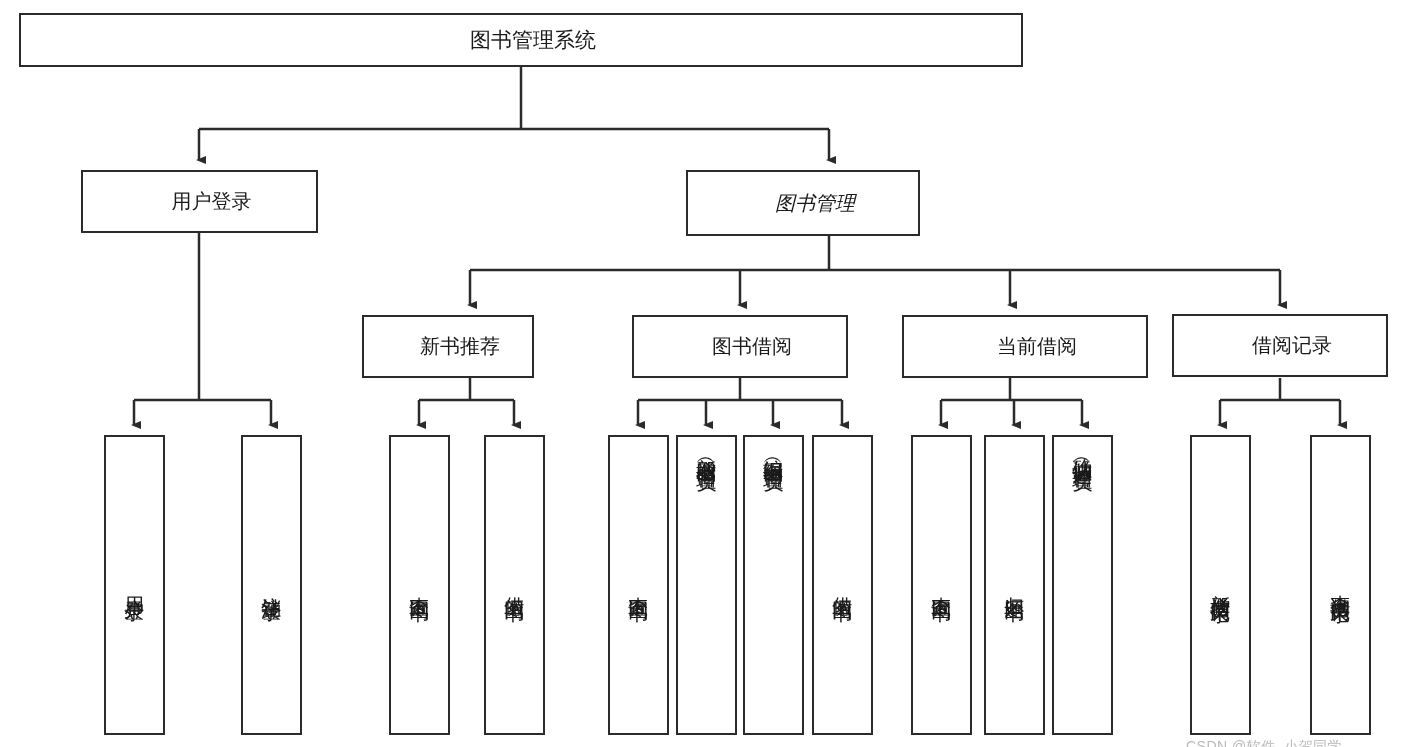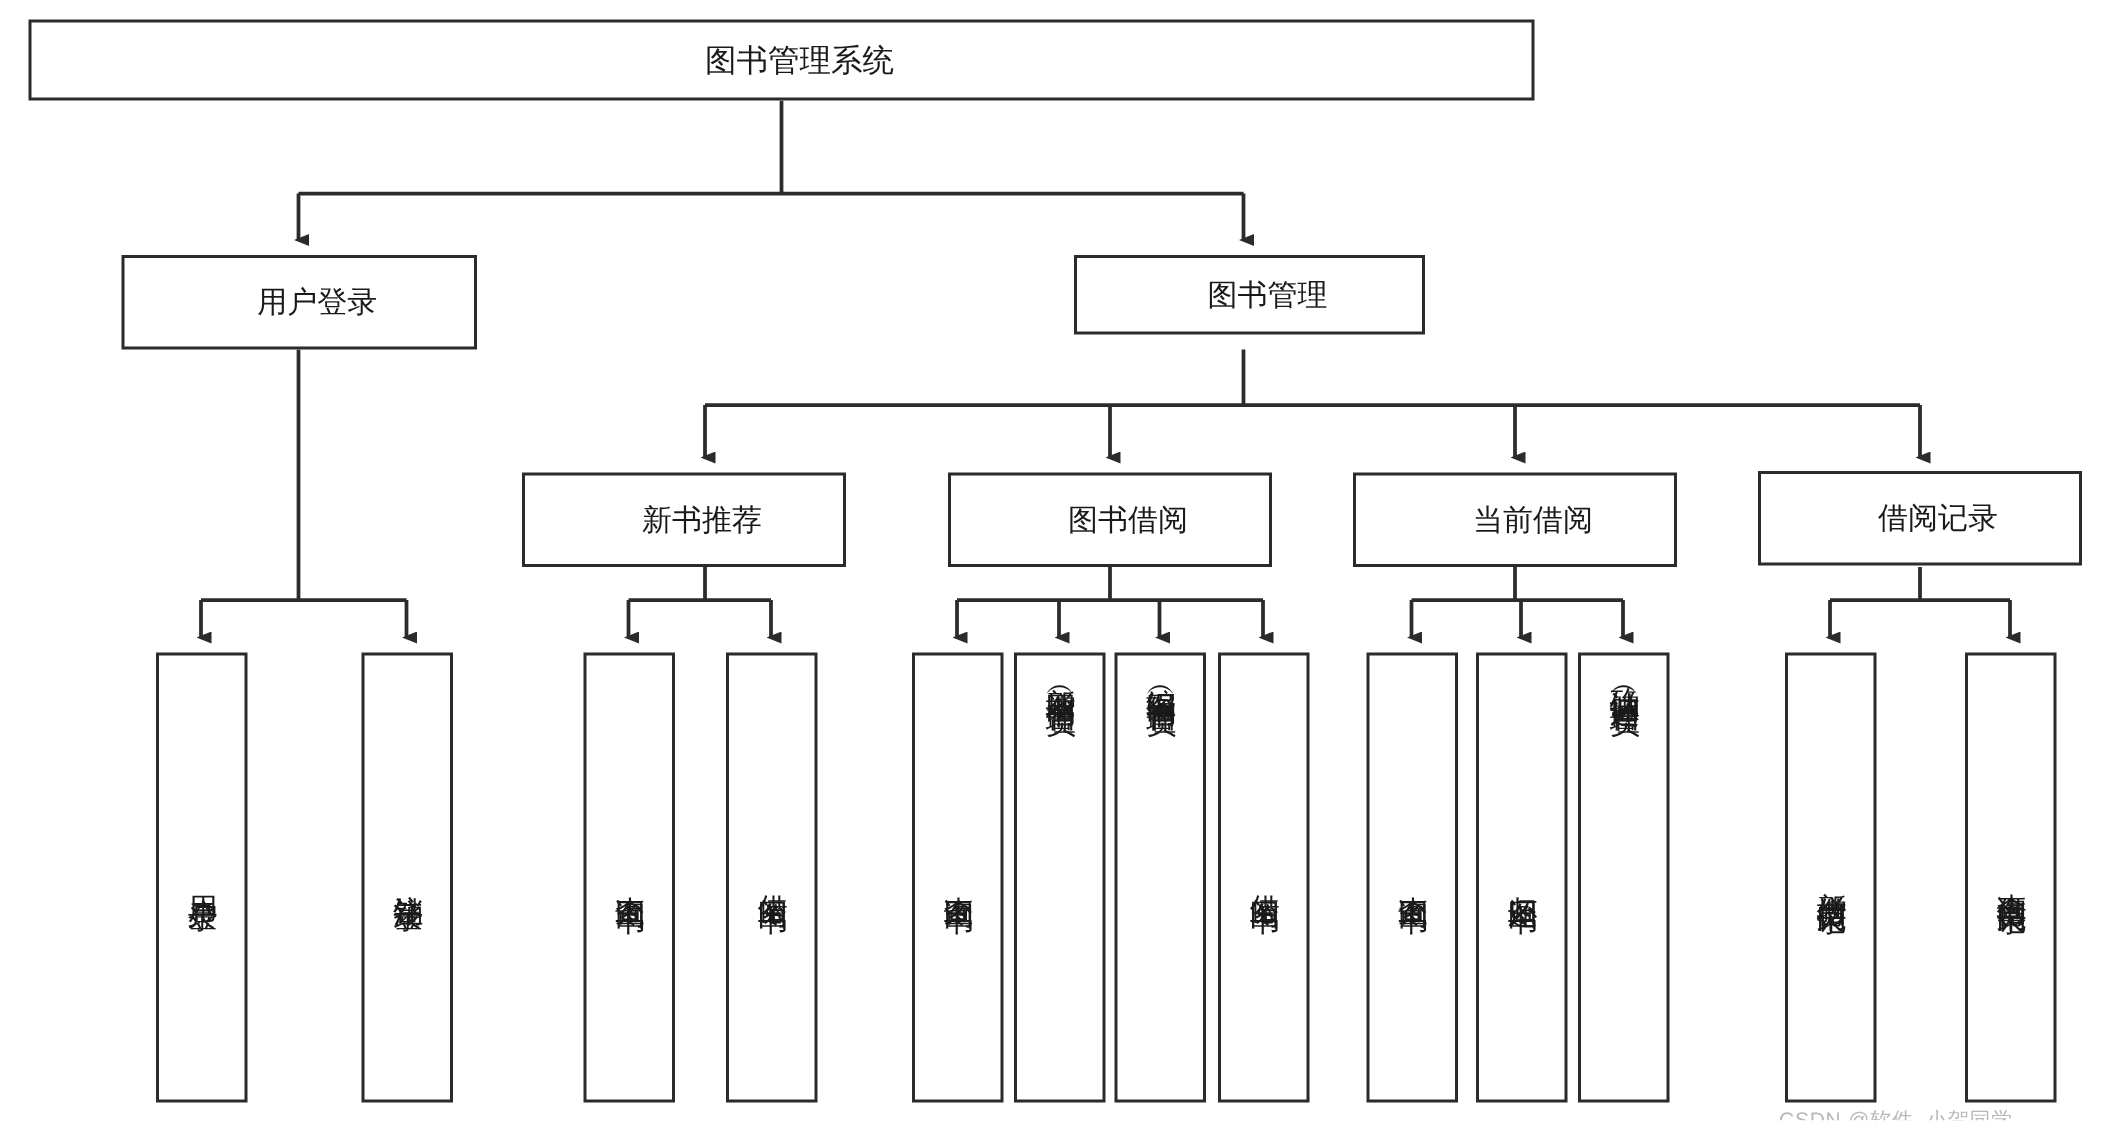--- a/index.html
+++ b/index.html
@@ -129,31 +129,31 @@
     </g>
   </svg>
 
   <div class="node root" style="left:19px; top:13px; width:1004px; height:54px;">
     <span>图书管理系统</span>
   </div>
 
   <div class="node lvl2" style="left:81px; top:170px; width:237px; height:63px;">
     <span>用户登录</span>
   </div>
-  <div class="node lvl2" style="left:716px; top:170px; width:234px; height:53px;">
+  <div class="node lvl2" style="left:686px; top:170px; width:234px; height:66px;font-style:italic;">
     <span>图书管理</span>
   </div>
 
-  <div class="node lvl3" style="left:348px; top:315px; width:216px; height:63px;font-family:Liberation Serif, serif;">
+  <div class="node lvl3" style="left:362px; top:315px; width:172px; height:63px;font-family:Liberation Serif, serif;">
     <span>新书推荐</span>
   </div>
   <div class="node lvl3" style="left:632px; top:315px; width:216px; height:63px;">
     <span>图书借阅</span>
   </div>
-  <div class="node lvl3" style="left:902px; top:315px; width:216px; height:63px;">
+  <div class="node lvl3" style="left:902px; top:315px; width:246px; height:63px;">
     <span>当前借阅</span>
   </div>
   <div class="node lvl3" style="left:1172px; top:314px; width:216px; height:63px;">
     <span>借阅记录</span>
   </div>
 
   <div class="node leaf" style="left:104px; top:435px; width:61px; height:300px; align-items:center;">
     <span class="vtext">用户登录</span>
   </div>
   <div class="node leaf" style="left:241px; top:435px; width:61px; height:300px; align-items:center;">

